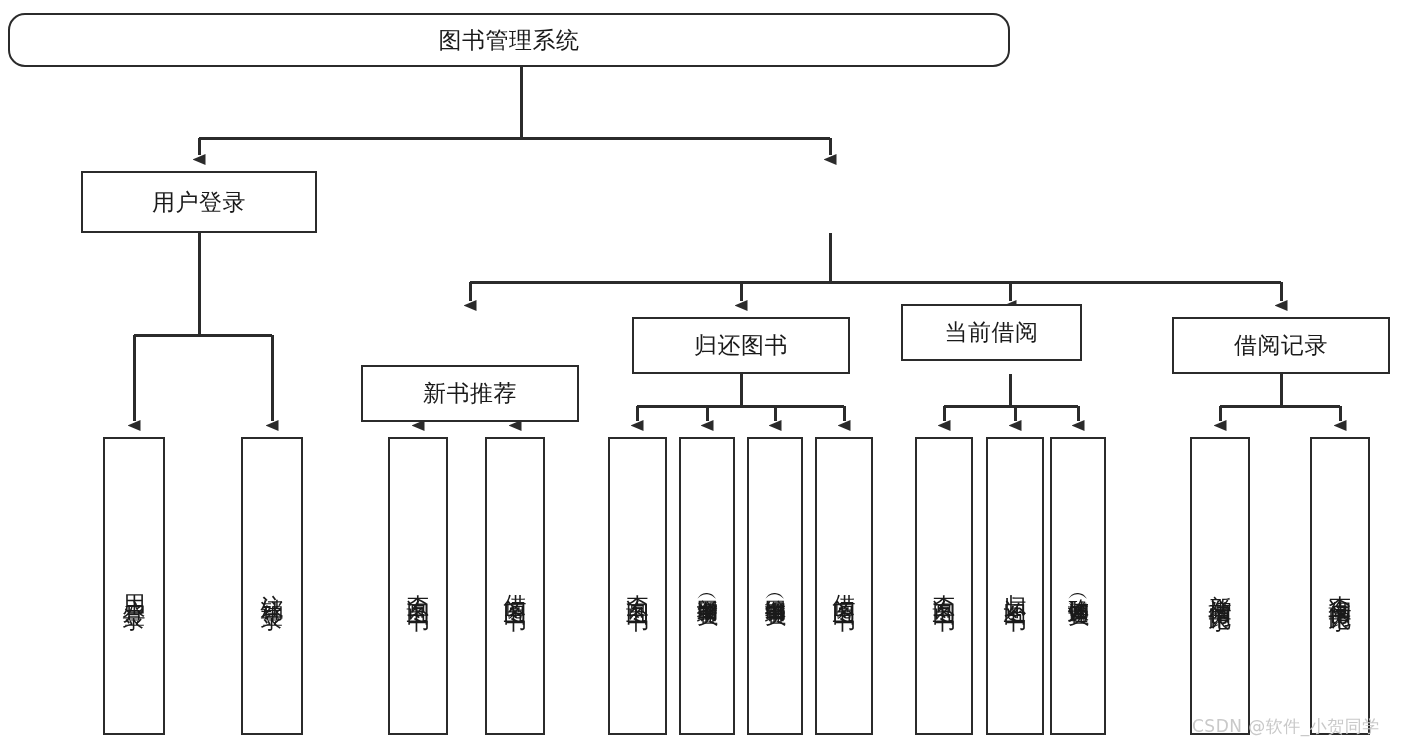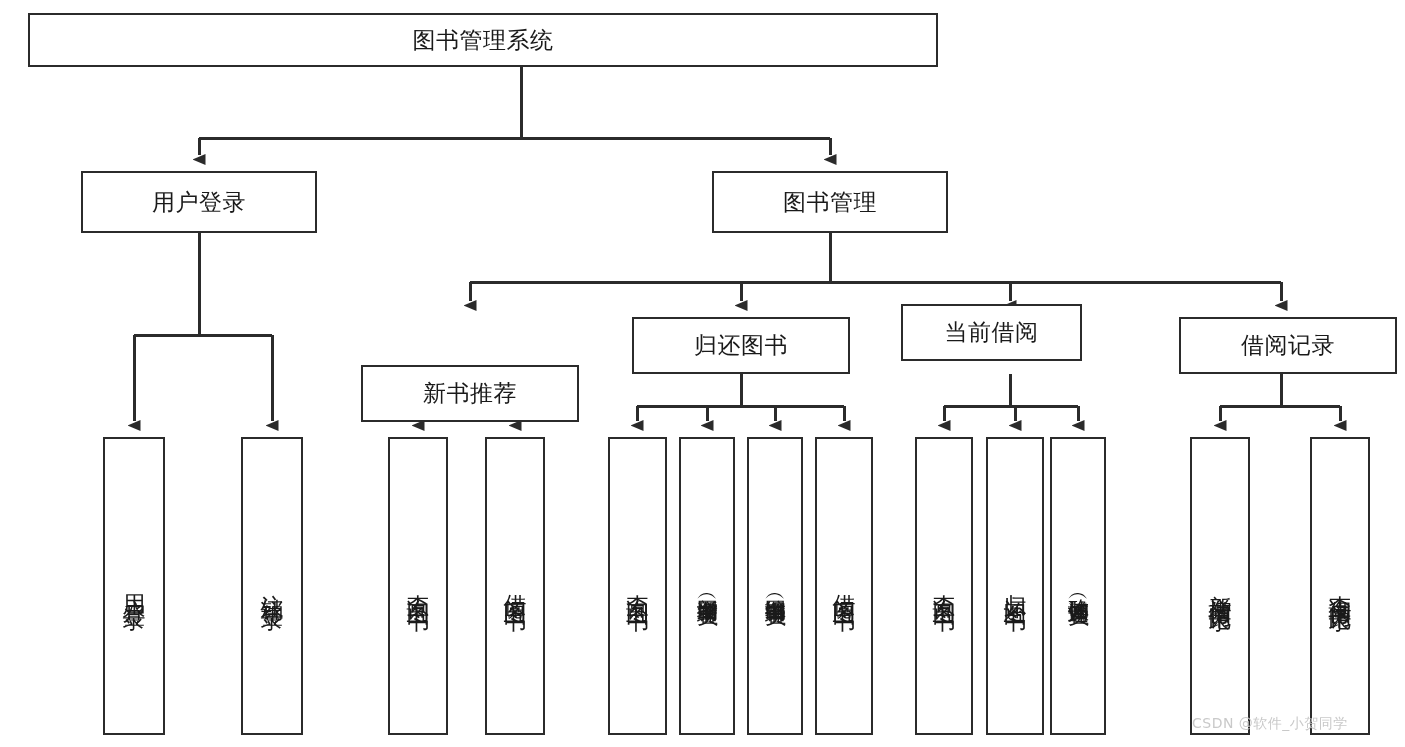--- a/index.html
+++ b/index.html
@@ -47,21 +47,21 @@
     text-orientation: upright;
     font-size: 23px;
     color: #1a1a1a;
     letter-spacing: 5px;
     line-height: 1.0;
     text-align: center;
     white-space: nowrap;
   }
   .watermark {
     position: absolute;
-    font-size: 14px;
+    font-size: 17px;
     color: #c9c9c9;
     white-space: nowrap;
     letter-spacing: 0.5px;
     pointer-events: none;
   }
 </style>
 </head>
 <body>
 
 <div id="canvas">
@@ -109,41 +109,38 @@
       <line x1="1015" y1="406" x2="1015" y2="421" marker-end="url(#arrowhead)"></line>
       <line x1="1078" y1="406" x2="1078" y2="421" marker-end="url(#arrowhead)"></line>
 
       <line x1="1281" y1="374" x2="1281" y2="406"></line>
       <line x1="1220" y1="406" x2="1340" y2="406"></line>
       <line x1="1220" y1="406" x2="1220" y2="421" marker-end="url(#arrowhead)"></line>
       <line x1="1340" y1="406" x2="1340" y2="421" marker-end="url(#arrowhead)"></line>
     </g>
   </svg>
 
-  <div class="node-box" style="left:28px; top:13px; width:910px; height:54px;">
+  <div class="node-box" style="left:8px; top:13px; width:1002px; height:54px;border-radius:17px;">
     <span class="node-label-h">图书管理系统</span>
   </div>
 
   <div class="node-box" style="left:81px; top:171px; width:236px; height:62px;">
     <span class="node-label-h">用户登录</span>
-  </div>
-  <div class="node-box" style="left:712px; top:171px; width:236px; height:62px;">
-    <span class="node-label-h">图书管理</span>
   </div>
 
   <div class="node-box" style="left:361px; top:317px; width:218px; height:57px;margin-top:48px;">
     <span class="node-label-h">新书推荐</span>
   </div>
   <div class="node-box" style="left:632px; top:317px; width:218px; height:57px;">
     <span class="node-label-h">归还图书</span>
   </div>
   <div class="node-box" style="left:901px; top:304px; width:181px; height:57px;justify-content:center;">
     <span class="node-label-h">当前借阅</span>
   </div>
-  <div class="node-box" style="left:1172px; top:317px; width:218px; height:57px;margin-left:7px;">
+  <div class="node-box" style="left:1172px; top:317px; width:218px; height:57px;">
     <span class="node-label-h">借阅记录</span>
   </div>
 
   <div class="node-box" style="left:103px; top:437px; width:62px; height:298px;">
     <span class="node-label-v">用户登录</span>
   </div>
   <div class="node-box" style="left:241px; top:437px; width:62px; height:298px;">
     <span class="node-label-v">注销登录</span>
   </div>
 

